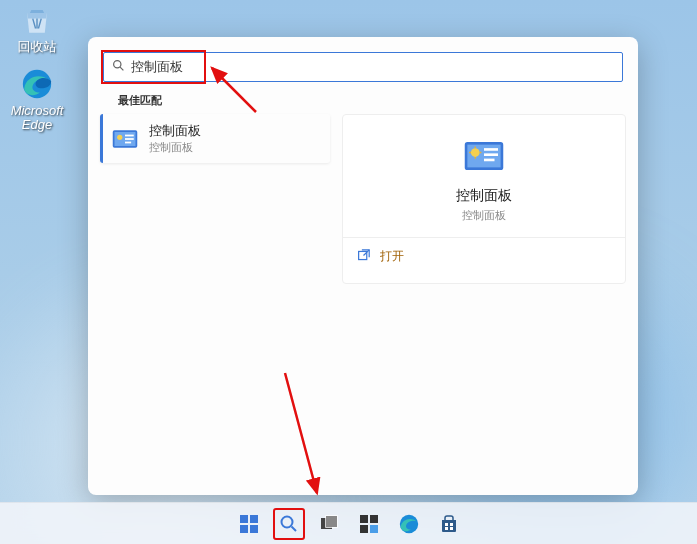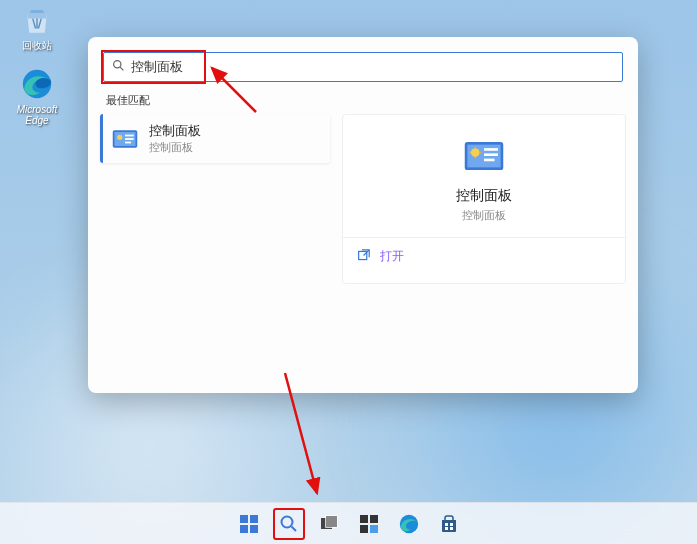--- a/index.html
+++ b/index.html
@@ -31,42 +31,42 @@
       right: -60px;
       background: radial-gradient(circle, #5da9e9 0%, transparent 70%);
     }
     
     
     .desktop-icon {
       position: absolute;
       width: 62px;
       text-align: center;
       color: #fff;
-      font-size: 10px;
+      font-size: 13px;
       text-shadow: 1px 1px 2px rgba(0,0,0,0.7);
     }
     .icon-img {
       width: 36px;
       height: 36px;
       margin: 0 auto 2px;
       display: flex;
       align-items: center;
       justify-content: center;
     }
     .recycle-bin .icon-img svg { width: 34px; height: 34px; }
     .edge-icon .icon-img svg { width: 34px; height: 34px; }
     .icon-label { line-height: 1.1; word-break: break-word; }
     
     
     .search-panel {
       position: absolute;
       left: 88px;
       top: 37px;
       width: 550px;
-      height: 356px;
+      height: 458px;
       background: #fdfdfd;
       border-radius: 8px;
       box-shadow: 0 8px 30px rgba(0,0,0,0.25);
       overflow: hidden;
     }
     .search-box-full {
       position: absolute;
       left: 15px;
       right: 15px;
       top: 15px;
@@ -112,24 +112,24 @@
     .tab { padding-bottom: 6px; cursor: pointer; }
     .tab.active {
       color: #222;
       border-bottom: 2px solid #3b78d8;
       font-weight: 500;
     }
     .tab-more::after { content: " ⌄"; font-size: 10px; }
     
     
     .section-label {
-      margin: 12px 18px 6px;
+      margin: 12px 30px 6px;
       font-size: 11px;
       color: #333;
-      font-weight: 400;
+      font-weight: 700;
     }
     
     
     .results-layout {
       display: flex;
       gap: 12px;
       padding: 0 12px;
     }
     .results-left { width: 230px; }
     .results-right { flex: 1; }
@@ -171,21 +171,21 @@
       margin: 0 auto 10px;
     }
     .preview-title { font-size: 14px; color: #222; margin-bottom: 3px; }
     .preview-sub { font-size: 11px; color: #888; }
     .preview-action {
       display: flex;
       align-items: flex-end;
       gap: 10px;
       padding: 10px 14px;
       font-size: 12px;
-      color: #8b5cf6;
+      color: #a16207;
       cursor: pointer;
     }
     .open-icon { color: #3b78d8; font-size: 13px; }
     
     
     .arrow {
       position: absolute;
       pointer-events: none;
       z-index: 10;
     }

